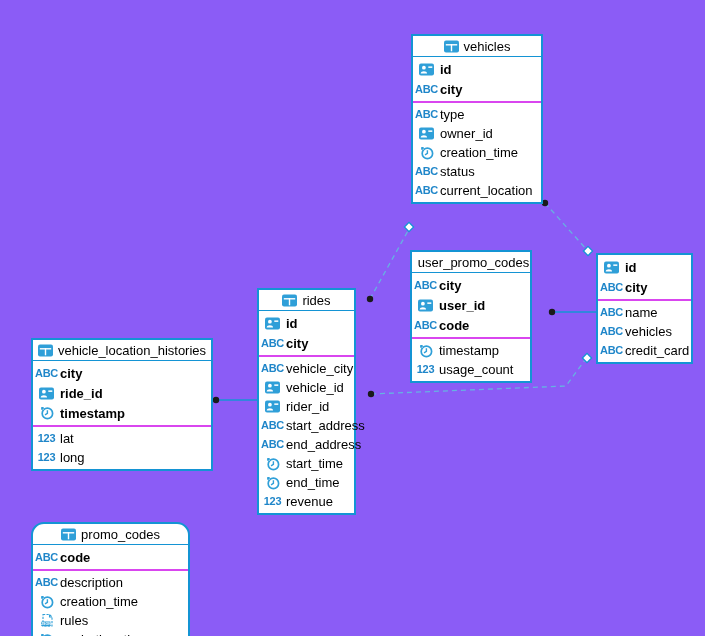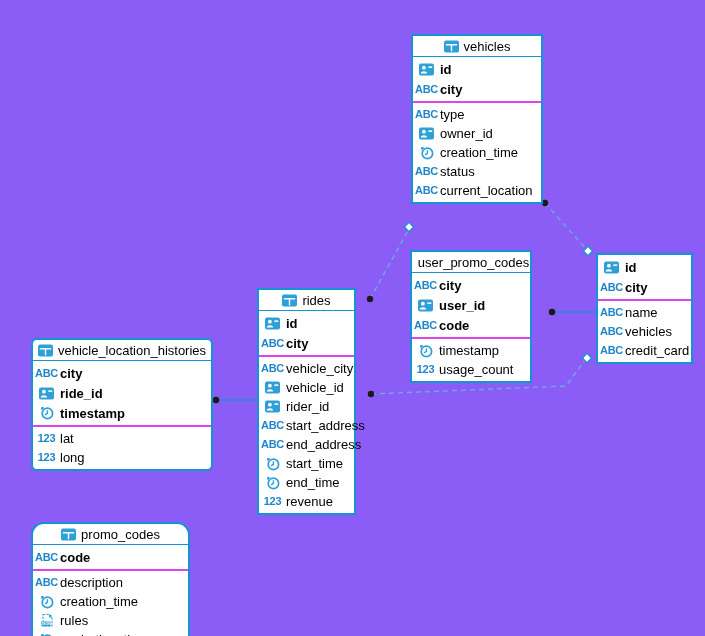--- a/index.html
+++ b/index.html
@@ -304,21 +304,21 @@
             <span class="fname">end_time</span>
           </div>
           <div class="erd-row">
             <span class="type-ico">
               <span class="type-text">123</span>
             </span>
             <span class="fname">revenue</span>
           </div>
         </div>
       </div>
-      <div class="erd-table" style="left: 31px; top: 338px; width: 182px; border-radius: 6px;">
+      <div class="erd-table" style="left: 31px; top: 338px; width: 182px;">
         <div class="erd-header">
           <svg width="15" height="13" viewBox="0 0 15 13">
     <rect x="0" y="0.5" width="15" height="12" rx="2" fill="#2f9fd8"></rect>
     <rect x="1.8" y="4.1" width="11.4" height="1.4" fill="#fff"></rect>
     <rect x="6.8" y="4.1" width="1.4" height="7.2" fill="#fff"></rect>
   </svg>
           <span class="erd-title">vehicle_location_histories</span>
         </div>
         <div class="erd-section pk">
           <div class="erd-row">

